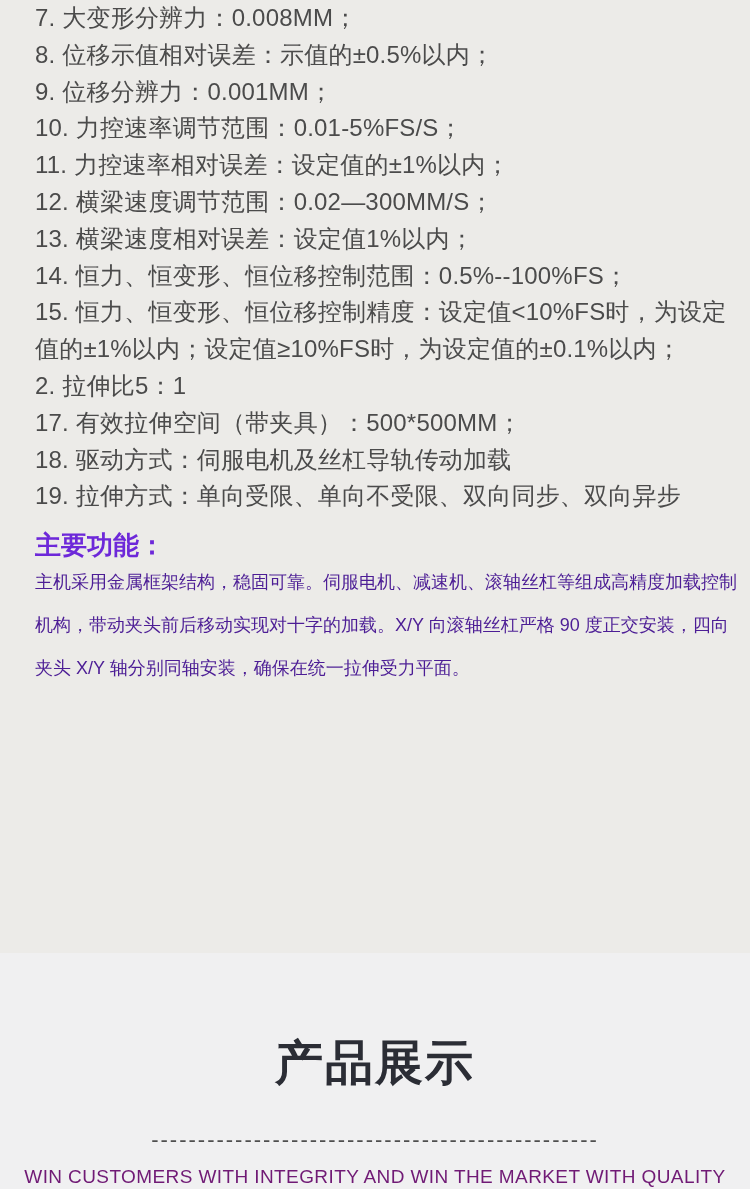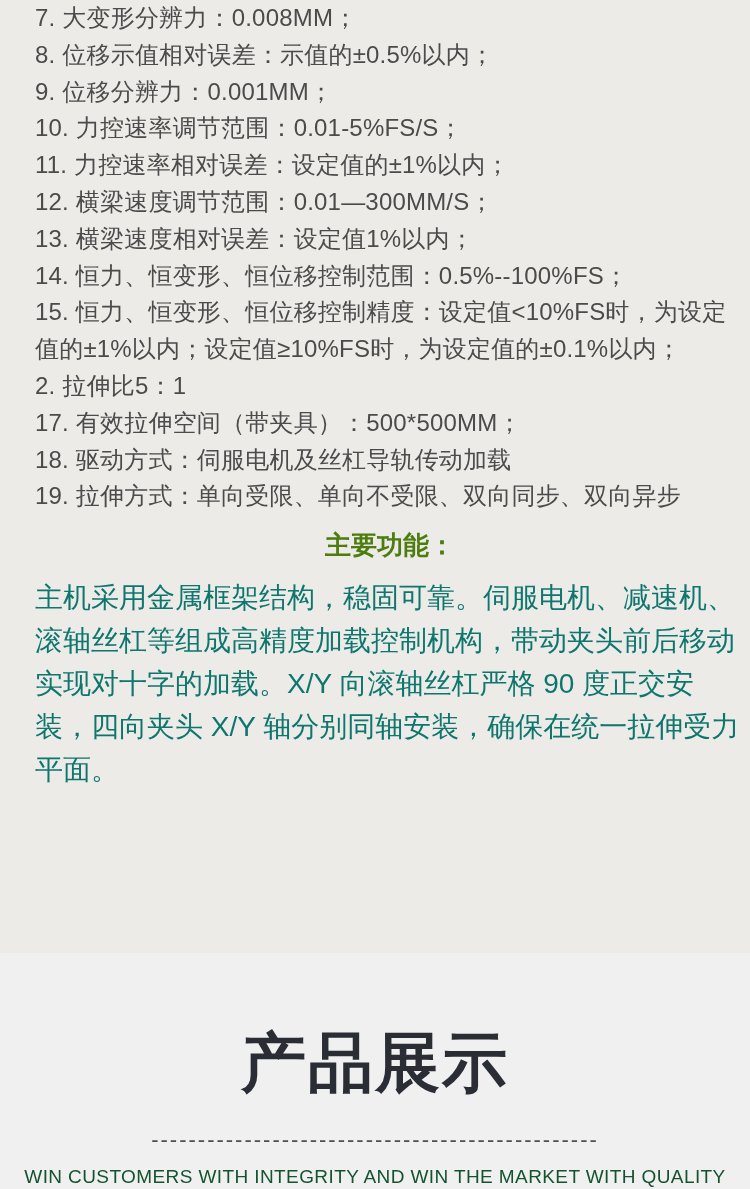--- a/index.html
+++ b/index.html
@@ -26,38 +26,37 @@
     font-size: 24px;
     line-height: 36.8px;
     letter-spacing: 0.2px;
   }
   .spec-item {  }
   .functions-heading {
     margin-top: 17px;
     font-size: 26px;
     line-height: 26px;
     font-weight: bold;
-    color: #4d7c0f;
-    text-align: center;
+    color: #6d28d9;
   }
   .functions-body {
     width: 710px;
-    margin-top: 18px;
-    font-size: 28px;
+    margin-top: 3px;
+    font-size: 18px;
     line-height: 43px;
-    color: #0f766e;
+    color: #4c1d95;
   }
   
   .showcase-section {
     height: 236px;
     background: #f0f0f1;
   }
   .showcase-title {
     padding-top: 78px;
-    font-size: 65px;
+    font-size: 48px;
     line-height: 64px;
     font-weight: bold;
     color: #2b2d35;
     text-align: center;
     letter-spacing: 2px;
   }
   .tagline {
     width: 750px;
     height: 30px;
     margin-top: 30px;
@@ -78,39 +77,39 @@
   }
   .tagline-cn {
     letter-spacing: 1px;
     margin: 0 2px;
   }
   .tagline-en {
     margin-top: 12px;
     font-size: 19px;
     line-height: 20px;
     text-align: center;
-    color: #14532d;
+    color: #701a75;
     font-stretch: condensed;
     letter-spacing: 0.4px;
     font-weight: 300;
   }
 </style>
 </head>
 <body>
 
 <div class="page">
 
   <section class="specs-section">
     <div class="spec-list">
       <div class="spec-item">7. 大变形分辨力：0.008MM；</div>
       <div class="spec-item">8. 位移示值相对误差：示值的±0.5%以内；</div>
       <div class="spec-item">9. 位移分辨力：0.001MM；</div>
       <div class="spec-item">10. 力控速率调节范围：0.01-5%FS/S；</div>
       <div class="spec-item">11. 力控速率相对误差：设定值的±1%以内；</div>
-      <div class="spec-item">12. 横梁速度调节范围：0.01—300MM/S；</div>
+      <div class="spec-item">12. 横梁速度调节范围：0.02—300MM/S；</div>
       <div class="spec-item">13. 横梁速度相对误差：设定值1%以内；</div>
       <div class="spec-item">14. 恒力、恒变形、恒位移控制范围：0.5%--100%FS；</div>
       <div class="spec-item">15. 恒力、恒变形、恒位移控制精度：设定值&lt;10%FS时，为设定值的±1%以内；设定值≥10%FS时，为设定值的±0.1%以内；</div>
       <div class="spec-item">2. 拉伸比5：1</div>
       <div class="spec-item">17. 有效拉伸空间（带夹具）：500*500MM；</div>
       <div class="spec-item">18. 驱动方式：伺服电机及丝杠导轨传动加载</div>
       <div class="spec-item">19. 拉伸方式：单向受限、单向不受限、双向同步、双向异步</div>
     </div>
 
     <h2 class="functions-heading">主要功能：</h2>

